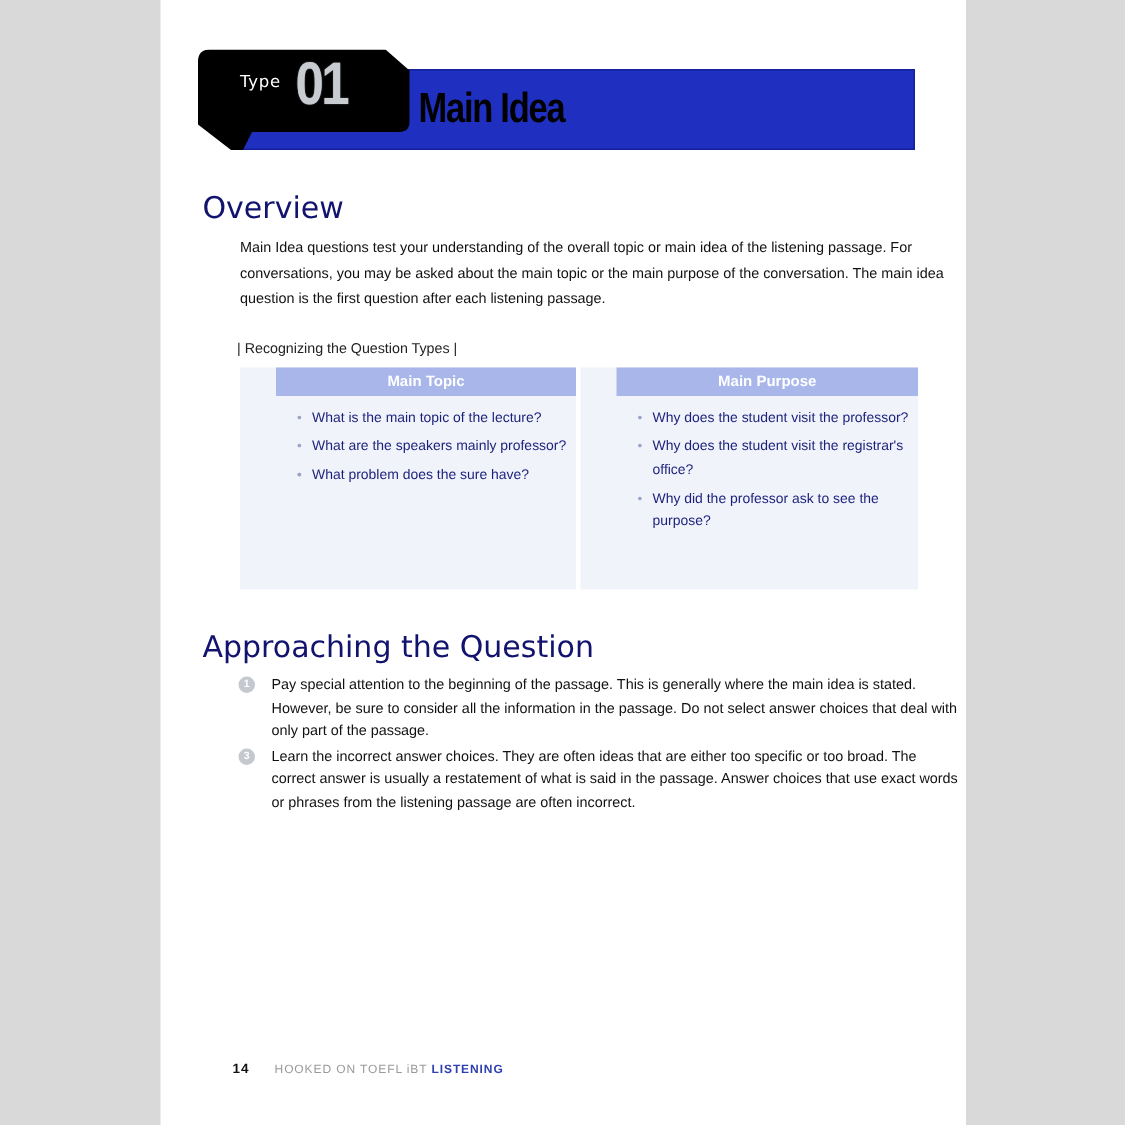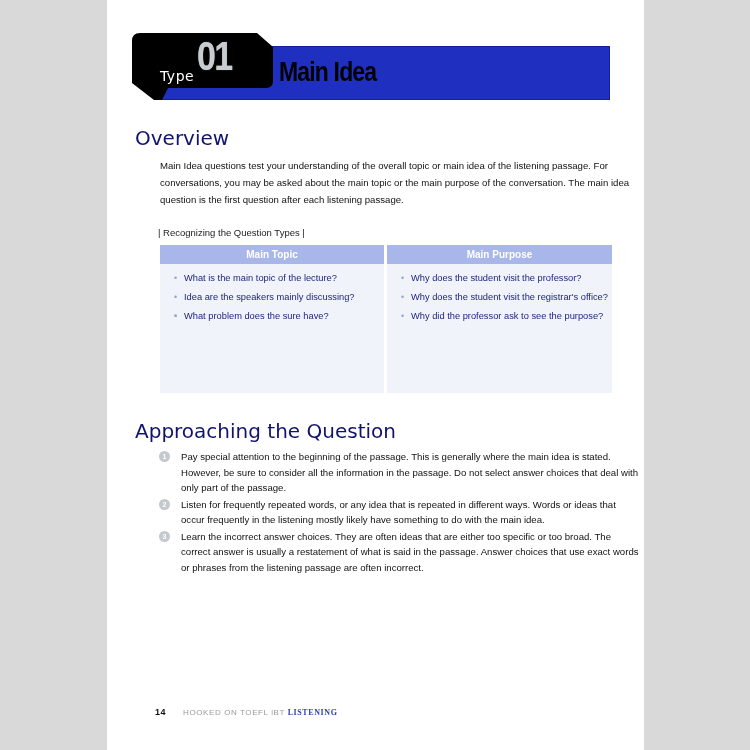--- a/index.html
+++ b/index.html
@@ -22,22 +22,22 @@
       font-family: "Liberation Sans", sans-serif;
       font-weight: bold; font-size: 28px; color: #000000;
       letter-spacing: -1px;
       transform: scaleX(0.82); transform-origin: left center;
     }
     .type-tab {
       position: absolute; left: 25px; top: 33px; width: 140px; height: 67px;
     }
     .type-tab svg { position: absolute; left: 0; top: 0; }
     .type-label {
-      position: absolute; left: 53px; top: 68px;
-      font-size: 14px; color: #ffffff; letter-spacing: 0.5px;
+      position: absolute; left: 53px; top: 48px;
+      font-size: 11px; color: #ffffff; letter-spacing: 0.5px;
       font-family: "DejaVu Sans", sans-serif;
     }
     .type-number {
       position: absolute; left: 90px; top: 34px;
       font-family: "Liberation Sans", sans-serif;
       font-weight: bold; font-size: 40px; color: #c8ccd0;
       letter-spacing: -2px;
       transform: scaleX(0.85); transform-origin: left center;
       text-shadow: 0 0 1px #888;
     }
@@ -57,20 +57,21 @@
     }
 
     .recognizing-label {
       position: absolute; left: 51px; top: 227px;
       font-size: 9.5px; color: #222222;
     }
 
     .panel {
       position: absolute; top: 245px; height: 148px;
       background: #f0f3fa;
+      padding-left: 24px;
     }
     .panel-left { left: 53px; width: 224px; }
     .panel-right { left: 280px; width: 225px; }
     .panel-header {
       height: 19px; background: #a9b6ea;
       color: #ffffff; font-weight: bold; font-size: 10px;
       text-align: center; line-height: 19px;
     }
     .panel-list { list-style: none; padding: 7px 0 0 14px; }
     .panel-list li {
@@ -95,21 +96,21 @@
       width: 11px; height: 11px; border-radius: 50%;
       background: #c5c8cf; color: #ffffff;
       font-size: 7px; line-height: 11px; text-align: center; font-weight: bold;
     }
 
     .footer {
       position: absolute; left: 27px; top: 707px;
       font-size: 8px; color: #9a9a9a; letter-spacing: 0.6px;
     }
     .footer .page-num { font-weight: bold; color: #111; font-size: 9px; margin-right: 14px; margin-left: 21px; }
-    .footer .footer-accent { color: #3040b0; font-weight: bold; font-family: Liberation Serif, serif; }
+    .footer .footer-accent { color: #3040b0; font-weight: bold; }
   </style>
 </head>
 <body>
 
 <div class="page">
 
   <div class="banner-blue"></div>
   <div class="type-tab">
     <svg width="150" height="70" viewBox="0 0 150 70">
       <path d="M8 0 L125 0 L141 14 L141 48 Q141 55 134 55 L36 55 L30 67 L22 67 L0 50 L0 8 Q0 0 8 0 Z" fill="#000000"></path>
@@ -121,21 +122,21 @@
 
   <h2 class="section-heading overview-heading">Overview</h2>
   <p class="overview-text">Main Idea questions test your understanding of the overall topic or main idea of the listening passage. For conversations, you may be asked about the main topic or the main purpose of the conversation. The main idea question is the first question after each listening passage.</p>
 
   <div class="recognizing-label">| Recognizing the Question Types |</div>
 
   <div class="panel panel-left">
     <div class="panel-header">Main Topic</div>
     <ul class="panel-list">
       <li><span class="dot">•</span><span>What is the main topic of the lecture?</span></li>
-      <li><span class="dot">•</span><span>Idea are the speakers mainly discussing?</span></li>
+      <li><span class="dot">•</span><span>What are the speakers mainly professor?</span></li>
       <li><span class="dot">•</span></li>
       <li><span class="dot">•</span><span>What problem does the sure have?</span></li>
     </ul>
   </div>
 
   <div class="panel panel-right">
     <div class="panel-header">Main Purpose</div>
     <ul class="panel-list">
       <li><span class="dot">•</span><span>Why does the student visit the professor?</span></li>
       <li><span class="dot">•</span><span>Why does the student visit the registrar's office?</span></li>
@@ -143,24 +144,20 @@
     </ul>
   </div>
 
   <h2 class="section-heading approach-heading">Approaching the Question</h2>
   <ol class="approach-list">
     <li>
       <span class="num">1</span>
       <span>Pay special attention to the beginning of the passage. This is generally where the main idea is stated. However, be sure to consider all the information in the passage. Do not select answer choices that deal with only part of the passage.</span>
     </li>
     <li>
-      <span class="num">2</span>
-      <span>Listen for frequently repeated words, or any idea that is repeated in different ways. Words or ideas that occur frequently in the listening mostly likely have something to do with the main idea.</span>
-    </li>
-    <li>
       <span class="num">3</span>
       <span>Learn the incorrect answer choices. They are often ideas that are either too specific or too broad. The correct answer is usually a restatement of what is said in the passage. Answer choices that use exact words or phrases from the listening passage are often incorrect.</span>
     </li>
   </ol>
 
   <div class="footer">
     <span class="page-num">14</span>
     <span>HOOKED ON TOEFL iBT</span>
     <span class="footer-accent">LISTENING</span>
   </div>

